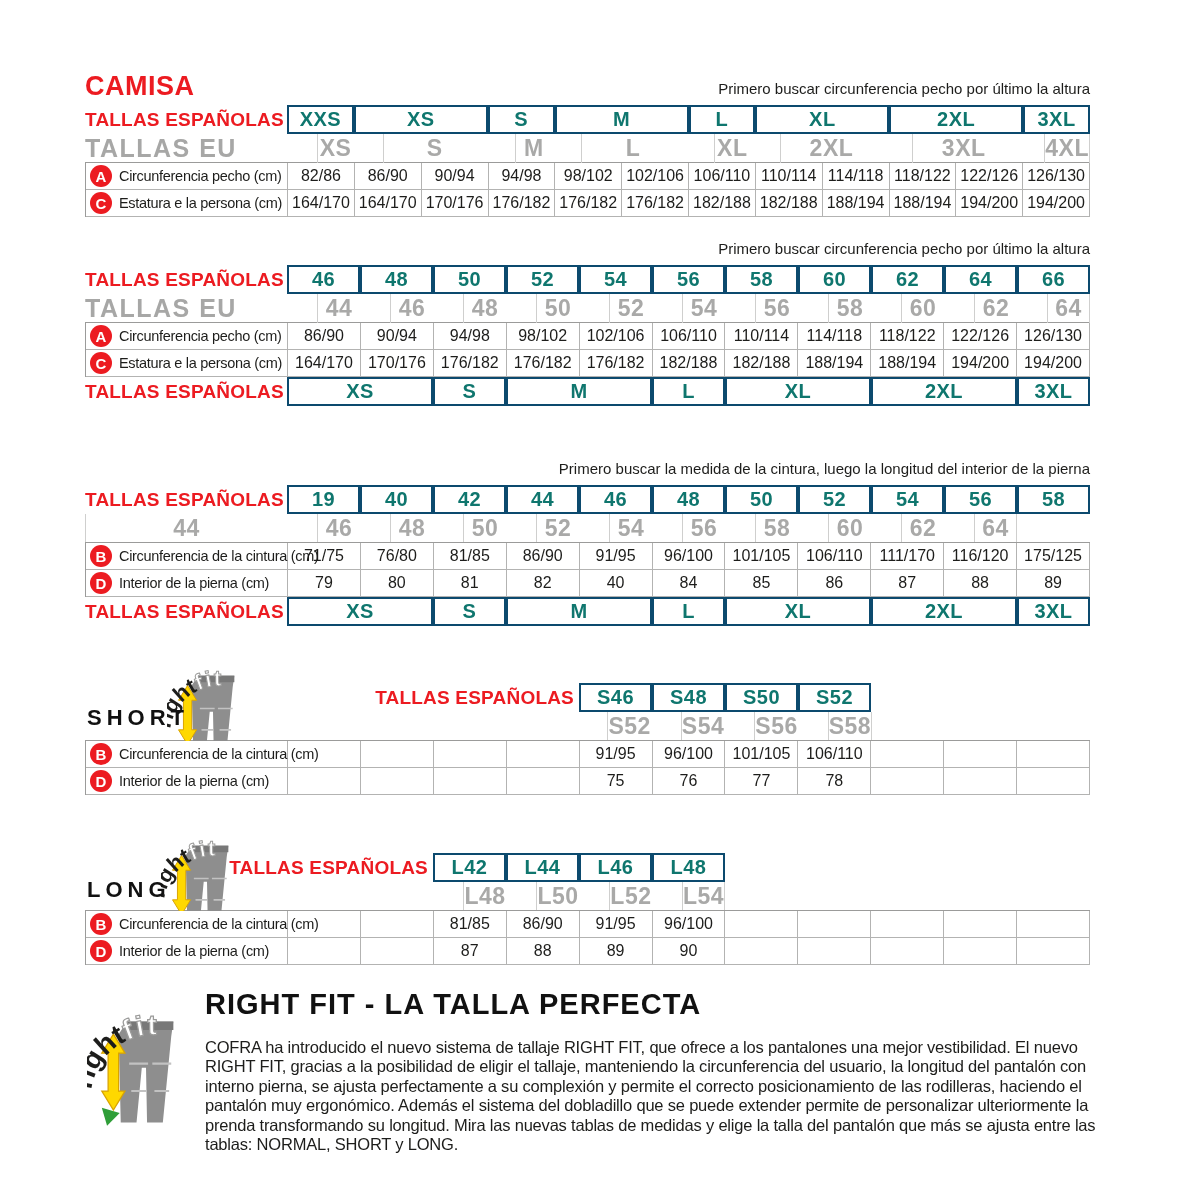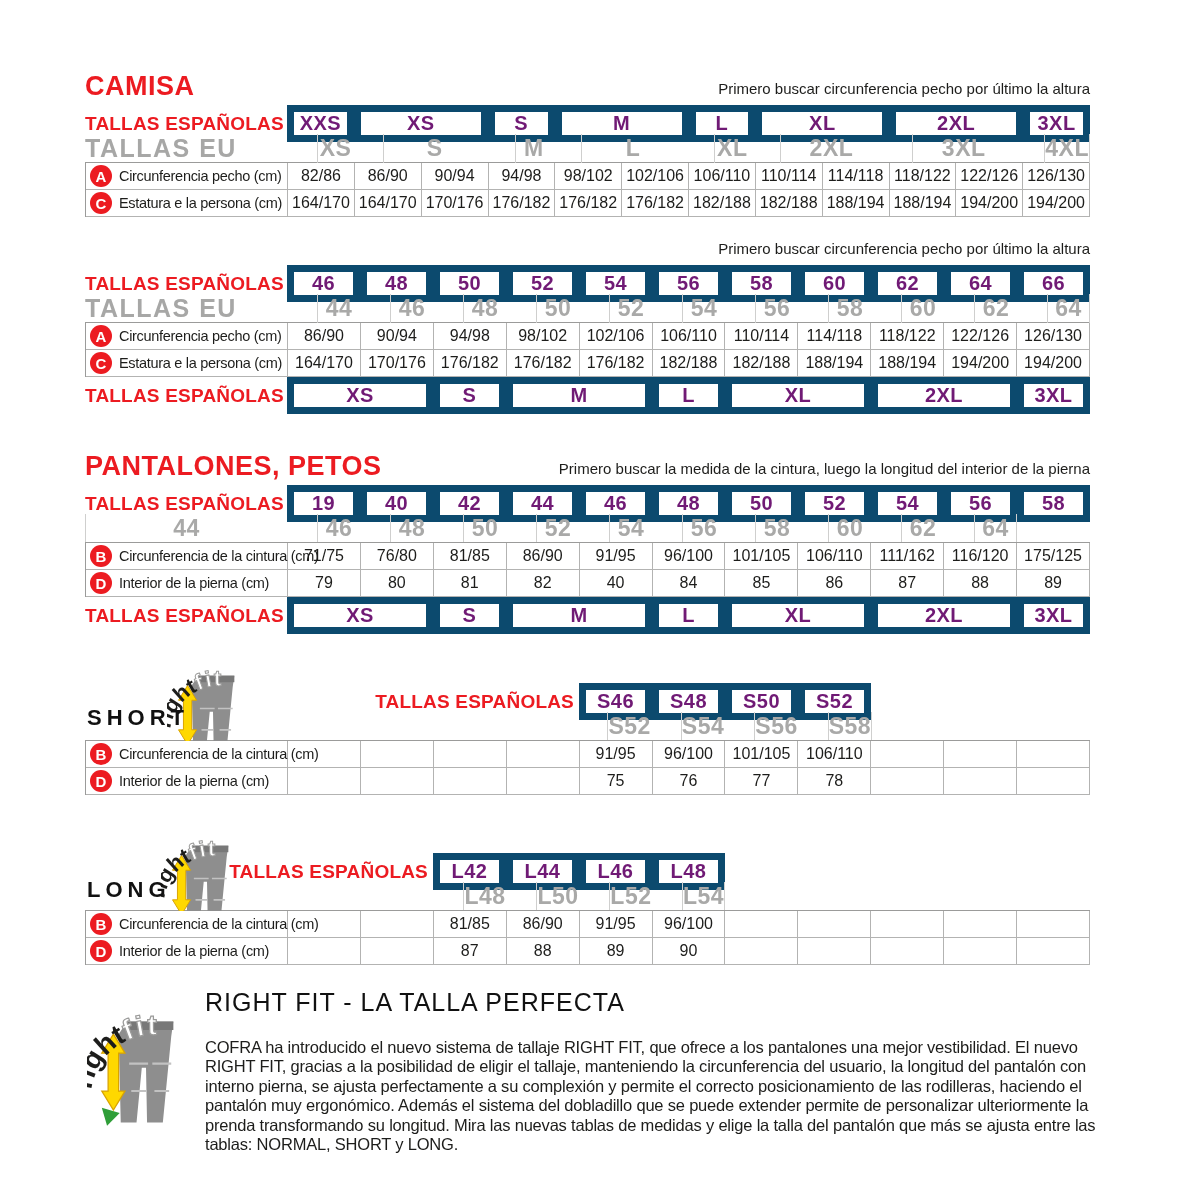--- a/index.html
+++ b/index.html
@@ -17,22 +17,22 @@
   .red-row{height:29px;}
   .gray-row{height:28px;gap:30px;}
   .data-row{height:27px;}
 
   .rlabel{font-size:19px;font-weight:bold;color:#ec1b21;text-align:right;padding-right:5px;
           align-self:center;letter-spacing:.2px;white-space:nowrap;}
   .glabel{font-size:25px;font-weight:bold;color:#a7a7a6;letter-spacing:1.5px;align-self:center;white-space:nowrap;}
   .cspan3{grid-column:1 / span 3;}
   .cspan5{grid-column:1 / span 5;}
 
-  .rbox{border:7px solid #0c4a6e;display:flex;align-items:center;justify-content:center;
-        font-size:20px;font-weight:bold;color:#701a75;background:#fff;letter-spacing:.5px;}
+  .rbox{border:2px solid #0c4a6e;display:flex;align-items:center;justify-content:center;
+        font-size:20px;font-weight:bold;color:#0f766e;background:#fff;letter-spacing:.5px;}
   .gcell{display:flex;align-items:center;justify-content:center;
          font-size:23px;font-weight:bold;color:#a9a9a8;letter-spacing:.5px;}
   .gray-row > .gcell{border-left:1px solid #cfcfce;}
   .gray-row > .gcell:last-child{border-right:1px solid #cfcfce;}
 
   .blk{border-top:1px solid #9b9b9a;border-left:1px solid #9b9b9a;}
   .data-row > div{border-right:1px solid #b3b3b2;border-bottom:1px solid #b3b3b2;}
   .rowhead{display:flex;align-items:center;gap:7px;padding-left:4px;background:#fff;}
   .rowlabel{font-size:14.5px;letter-spacing:-0.3px;color:#1d1d1b;white-space:nowrap;}
   .badge{flex:0 0 auto;width:22px;height:22px;border-radius:50%;background:#ec1b21;color:#fff;
@@ -40,21 +40,21 @@
   .val{display:flex;align-items:center;justify-content:center;font-size:16px;color:#1d1d1b;}
 
   
   .fit-title{position:absolute;font-size:22px;font-weight:bold;color:#111;letter-spacing:5px;margin:0;}
   .fit-logo{position:absolute;}
   .rf-svg{display:block;}
   .rf-right{font-size:27px;font-weight:bold;fill:#1d1d1b;}
   .rf-fit{font-size:27px;font-weight:bold;fill:#ffffff;stroke:#9b9b9a;stroke-width:1.2px;letter-spacing:2px;}
 
   
-  .rfit-title{position:absolute;left:120px;top:0;margin:0;font-size:25px;font-weight:normal;
+  .rfit-title{position:absolute;left:120px;top:0;margin:0;font-size:29px;font-weight:bold;
               color:#111;letter-spacing:1px;}
   .rfit-body{position:absolute;left:120px;top:33px;width:892px;font-size:16.5px;line-height:19.5px;
              color:#1d1d1b;letter-spacing:-0.2px;}
 </style>
 </head>
 <body>
 
 <div class="page">
 
   <section class="sec" style="top:70px">
@@ -208,21 +208,20 @@
         <div class="rbox" style="grid-column: span 2;">M</div>
         <div class="rbox" style="grid-column: span 1;">L</div>
         <div class="rbox" style="grid-column: span 2;">XL</div>
         <div class="rbox" style="grid-column: span 2;">2XL</div>
         <div class="rbox" style="grid-column: span 1;">3XL</div>
       </div>
   </section>
 
   <section class="sec" style="top:450px">
     <div class="sec-head">
-      <h2 class="sec-title">PANTALONES, PETOS</h2>
       <div class="note">Primero buscar la medida de la cintura, luego la longitud del interior de la pierna</div>
     </div>
     <div class="row t11 red-row">
       <div class="rlabel">TALLAS ESPAÑOLAS</div>
 
     <div class="rbox">19</div>
         <div class="rbox">40</div>
         <div class="rbox">42</div>
         <div class="rbox">44</div>
         <div class="rbox">46</div>
@@ -255,21 +254,21 @@
         </div>
 
       <div class="val">71/75</div>
           <div class="val">76/80</div>
           <div class="val">81/85</div>
           <div class="val">86/90</div>
           <div class="val">91/95</div>
           <div class="val">96/100</div>
           <div class="val">101/105</div>
           <div class="val">106/110</div>
-          <div class="val">111/162</div>
+          <div class="val">111/170</div>
           <div class="val">116/120</div>
           <div class="val">175/125</div>
         </div>
       <div class="row t11 data-row">
         <div class="rowhead">
           <span class="badge">D</span>
           <span class="rowlabel">Interior de la pierna (cm)</span>
         </div>
 
       <div class="val">79</div>

